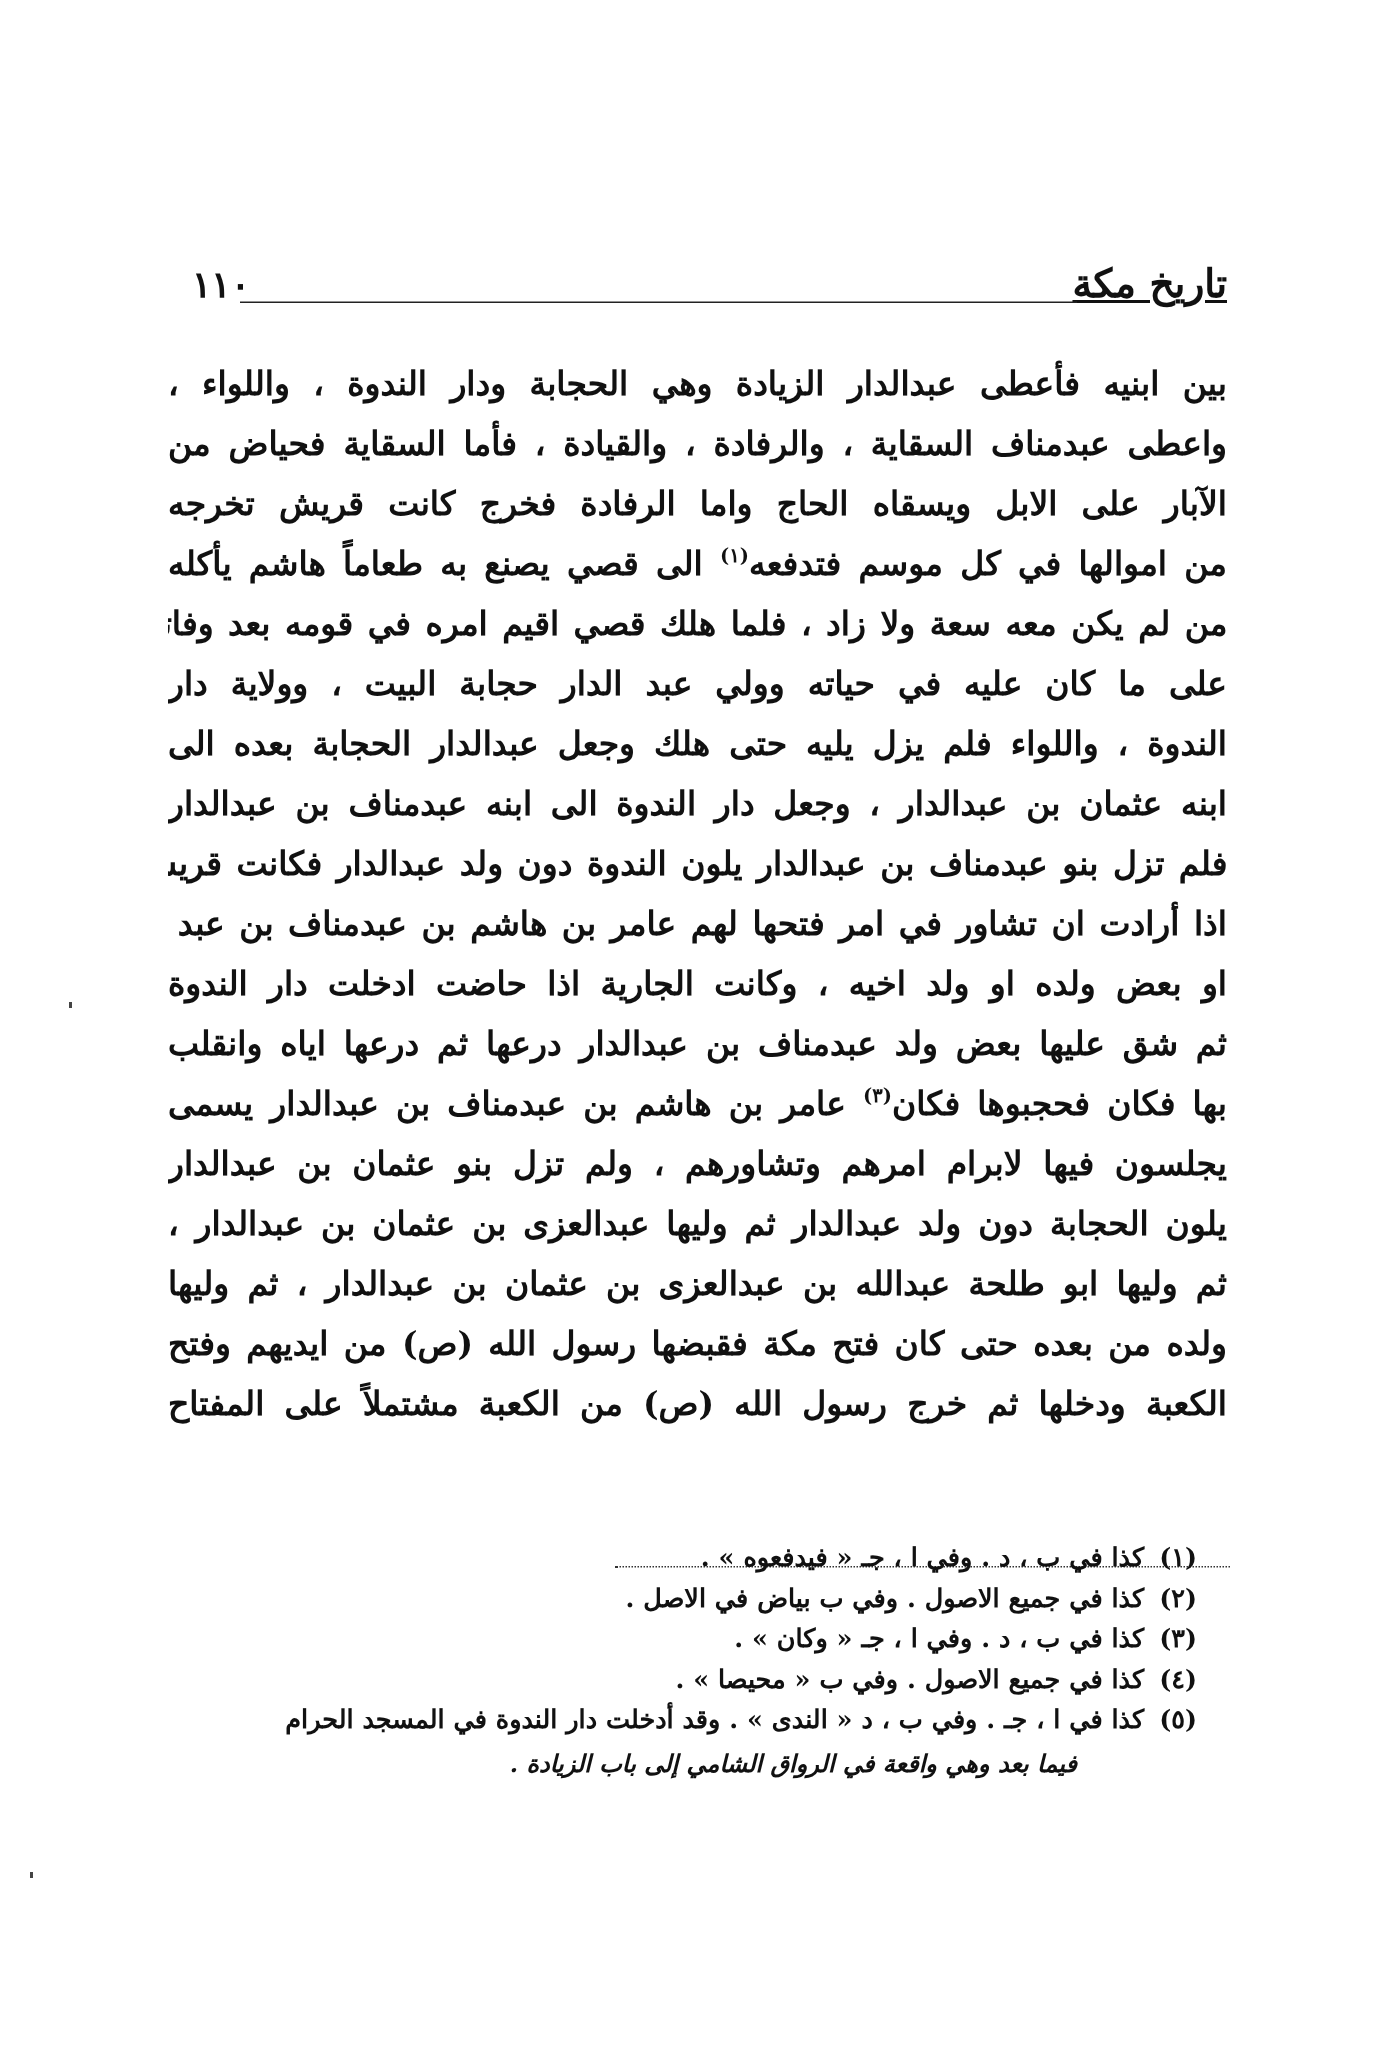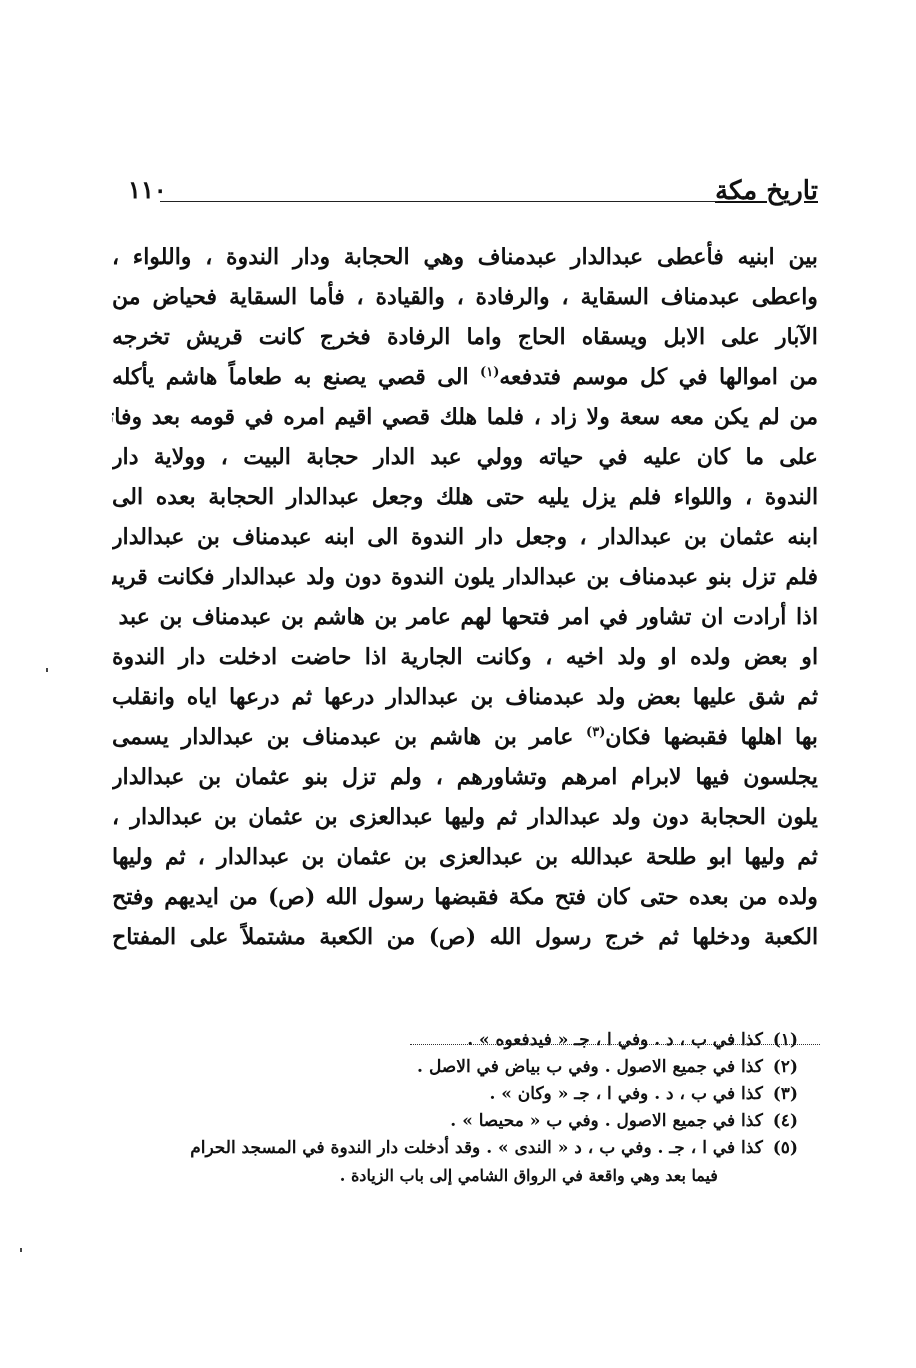--- a/index.html
+++ b/index.html
@@ -109,52 +109,53 @@
       margin-left: 10px;
     }
     .footnote-continuation {
       display: block;
       height: 30px;
       line-height: 30px;
       font-size: 16px;
       font-weight: bold;
       white-space: nowrap;
       padding-right: 100px;
+      font-style: italic;
     }
     .speck {
       position: absolute;
       width: 2px; height: 4px;
       background: #444;
     }
   </style>
 </head>
 <body>
 
 <div class="page">
 
   <div class="running-header">
     <span class="header-title">تاريخ مكة</span>
     <div class="header-rule"></div>
     <span class="page-number">١١٠</span>
   </div>
 
   <div class="body-text">
-    <span class="body-line">بين ابنيه فأعطى عبدالدار عبدمناف وهي الحجابة ودار الندوة ، واللواء ،</span>
+    <span class="body-line">بين ابنيه فأعطى عبدالدار الزيادة وهي الحجابة ودار الندوة ، واللواء ،</span>
     <span class="body-line">واعطى عبدمناف السقاية ، والرفادة ، والقيادة ، فأما السقاية فحياض من</span>
     <span class="body-line">الآبار على الابل ويسقاه الحاج واما الرفادة فخرج كانت قريش تخرجه</span>
     <span class="body-line"><span>من اموالها في كل موسم فتدفعه</span><span class="fn">(١)</span><span> الى قصي يصنع به طعاماً هاشم يأكله</span></span>
     <span class="body-line">من لم يكن معه سعة ولا زاد ، فلما هلك قصي اقيم امره في قومه بعد وفاته</span>
     <span class="body-line">على ما كان عليه في حياته وولي عبد الدار حجابة البيت ، وولاية دار</span>
     <span class="body-line">الندوة ، واللواء فلم يزل يليه حتى هلك وجعل عبدالدار الحجابة بعده الى</span>
     <span class="body-line">ابنه عثمان بن عبدالدار ، وجعل دار الندوة الى ابنه عبدمناف بن عبدالدار</span>
     <span class="body-line">فلم تزل بنو عبدمناف بن عبدالدار يلون الندوة دون ولد عبدالدار فكانت قريش</span>
     <span class="body-line"><span>اذا أرادت ان تشاور في امر فتحها لهم عامر بن هاشم بن عبدمناف بن عبد الدار</span><span></span></span>
     <span class="body-line">او بعض ولده او ولد اخيه ، وكانت الجارية اذا حاضت ادخلت دار الندوة</span>
     <span class="body-line">ثم شق عليها بعض ولد عبدمناف بن عبدالدار درعها ثم درعها اياه وانقلب</span>
-    <span class="body-line"><span>بها اهلها فقبضها فكان</span><span class="fn">(٣)</span><span> عامر بن هاشم بن عبدمناف بن عبدالدار يسمى</span></span>
+    <span class="body-line"><span>بها فكان فحجبوها فكان</span><span class="fn">(٣)</span><span> عامر بن هاشم بن عبدمناف بن عبدالدار يسمى</span></span>
     <span class="body-line">يجلسون فيها لابرام امرهم وتشاورهم ، ولم تزل بنو عثمان بن عبدالدار</span>
     <span class="body-line">يلون الحجابة دون ولد عبدالدار ثم وليها عبدالعزى بن عثمان بن عبدالدار ،</span>
     <span class="body-line">ثم وليها ابو طلحة عبدالله بن عبدالعزى بن عثمان بن عبدالدار ، ثم وليها</span>
     <span class="body-line">ولده من بعده حتى كان فتح مكة فقبضها رسول الله (ص) من ايديهم وفتح</span>
     <span class="body-line">الكعبة ودخلها ثم خرج رسول الله (ص) من الكعبة مشتملاً على المفتاح</span>
   </div>
 
   <div class="footnote-rule"></div>
 
   <div class="footnotes">

